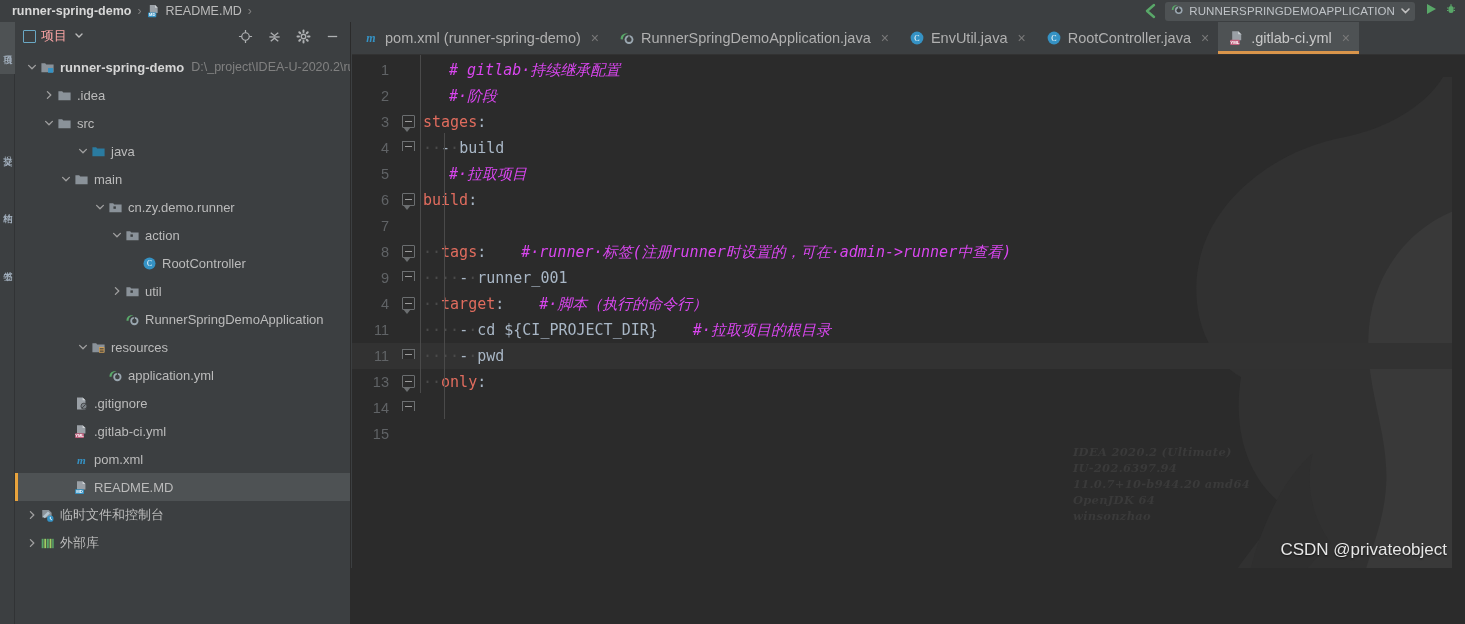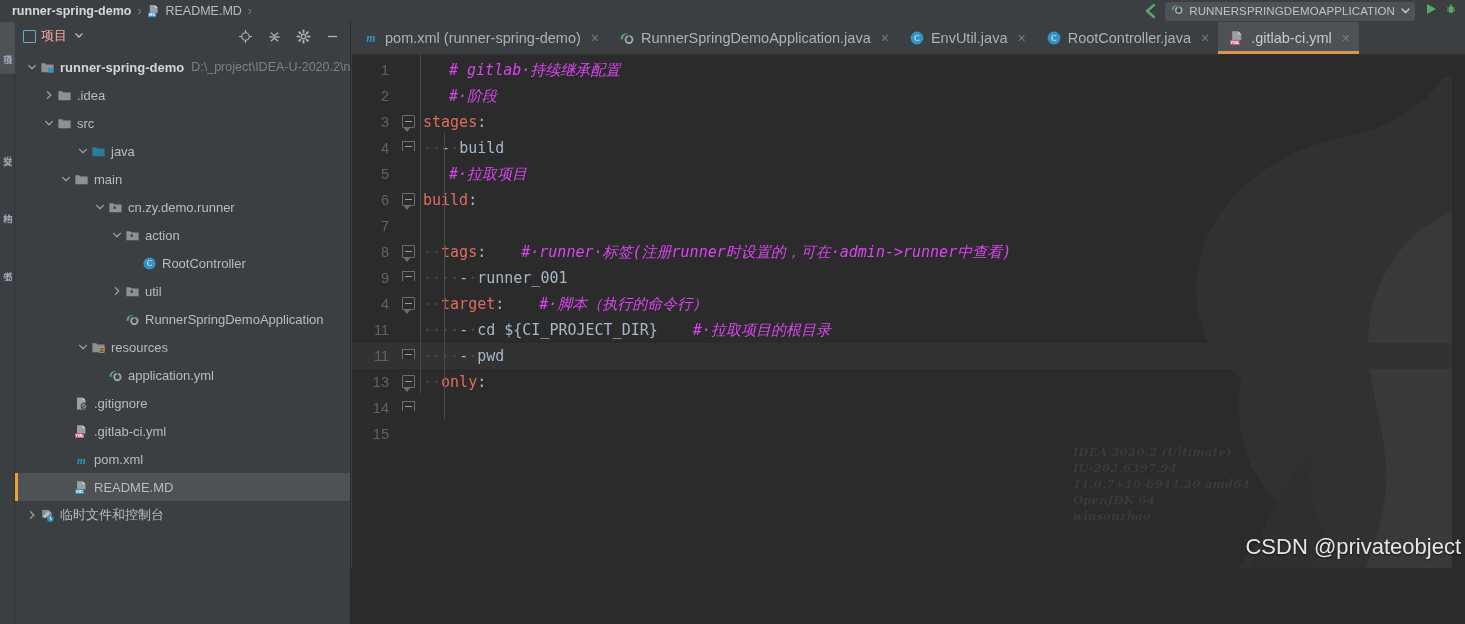--- a/index.html
+++ b/index.html
@@ -148,22 +148,22 @@
 
   
   .silhouette { position:absolute; right:0; top:22px; width:520px; height:602px; pointer-events:none; }
   .idea-info {
     position:absolute; right:215px; bottom:44px;
     color:#3a3a3a; font-family:"DejaVu Serif", serif; font-weight:bold;
     font-size:11.5px; font-style:italic; line-height:16px; letter-spacing:.3px;
     text-align:left; pointer-events:none;
   }
   .csdn {
-    position:absolute; right:4px; bottom:8px;
-    color:#e6e6e6; font-size:22px; font-family:"Liberation Sans", sans-serif;
+    position:absolute; right:18px; bottom:8px;
+    color:#e6e6e6; font-size:17px; font-family:"Liberation Sans", sans-serif;
     pointer-events:none; text-shadow:0 1px 2px rgba(0,0,0,.6);
   }
 </style>
 </head>
 <body>
 
 <div class="app">
 
   <div class="topbar">
     <div class="breadcrumb" id="breadcrumb">
@@ -518,20 +518,40 @@
           <span class="ticon">
             <svg width="15" height="15" viewBox="0 0 16 16">
               <path d="M2.4 2h7l3 3v5h-10z" fill="#8a9299"></path>
               <path d="M3 9 L8.5 3.6 10.6 5.7 5.2 11z" fill="#b5c4cf"></path>
               <circle cx="11" cy="11.4" r="3.4" fill="#3592c4"></circle>
               <path d="M11 9.4v2.2l1.6 1" stroke="#ffffff" stroke-width="1" fill="none"></path>
             </svg>
           </span>
           <span class="tlabel">临时文件和控制台</span>
         </div>
+        <div class="trow">
+          <div style="width: 10px; flex: 0 0 10px;"></div>
+          <span class="twist">
+            <svg width="10" height="10" viewBox="0 0 10 10">
+              <path d="M3.4 1.6 L6.8 5 L3.4 8.4" stroke="#a0a0a0" stroke-width="1.3" fill="none" stroke-linecap="round" stroke-linejoin="round"></path>
+            </svg>
+          </span>
+          <span class="ticon">
+            <svg width="15" height="15" viewBox="0 0 16 16">
+              <g>
+                <rect x="1.8" y="3" width="2" height="10" fill="#59a869"></rect>
+                <rect x="4.6" y="3" width="2" height="10" fill="#9fce63"></rect>
+                <rect x="7.4" y="3" width="2" height="10" fill="#59a869"></rect>
+                <rect x="10.2" y="3" width="2" height="10" fill="#9fce63"></rect>
+                <rect x="13" y="3" width="1.6" height="10" fill="#59a869"></rect>
+              </g>
+            </svg>
+          </span>
+          <span class="tlabel">外部库</span>
+        </div>
       </div>
   </div>
 
   <div class="editor-wrap">
     <div class="tabbar" id="tabbar">
         <div class="tab">
           <span class="tabicon">
             <svg width="16" height="16" viewBox="0 0 16 16">
               <text x="8" y="12.4" font-size="12" font-style="italic" font-family="Liberation Serif, serif" font-weight="bold" fill="#3592c4" text-anchor="middle">m</text>
             </svg>

